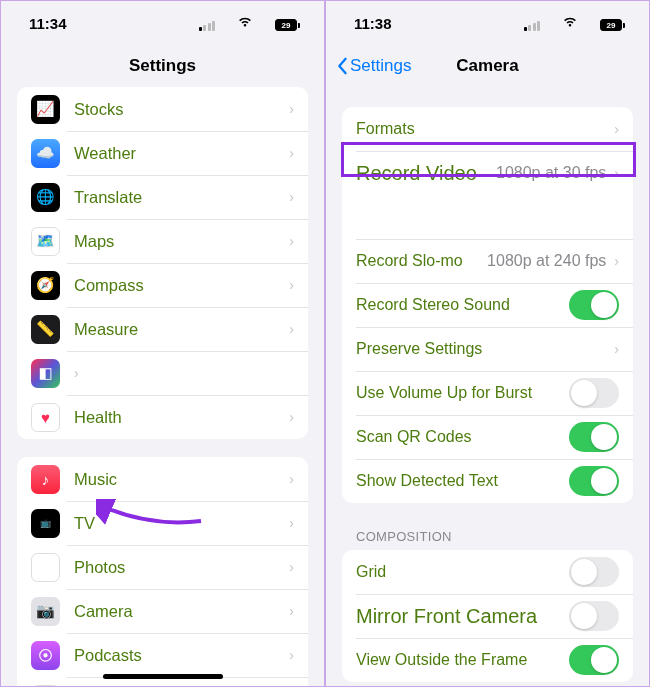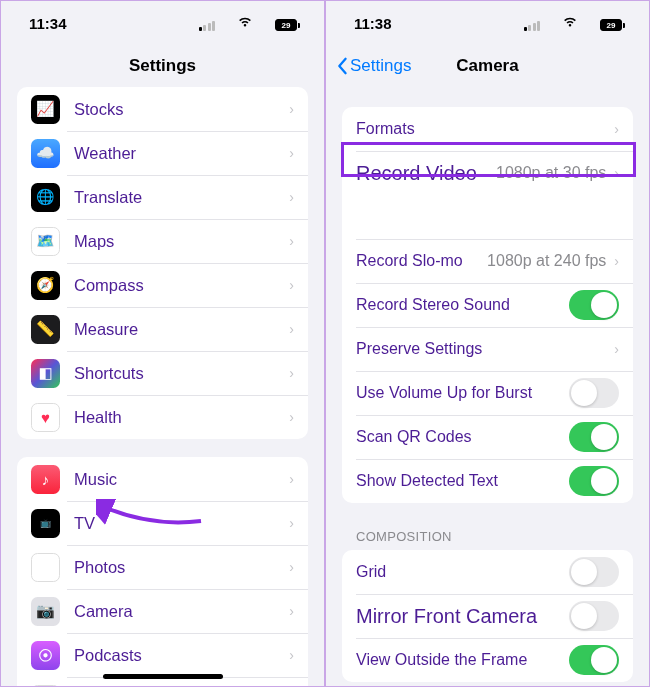--- a/index.html
+++ b/index.html
@@ -93,21 +93,21 @@
   .row.no-icon + .row.no-icon::before { left: 14px; }
   .row.no-icon { padding-left: 14px; }
   
   .app-icon {
     width: 29px; height: 29px; border-radius: 6.5px;
     margin-right: 14px;
     display: flex; align-items: center; justify-content: center;
     font-size: 15px; color: #fff;
     flex-shrink: 0;
   }
-  .row-label { flex: 1; font-size: 16.5px; color: #4c1d95; }
+  .row-label { flex: 1; font-size: 16.5px; color: #4d7c0f; }
   .row-value { font-size: 16px; color: #8a8a8e; margin-right: 8px; }
   .chevron { color: #c5c5c9; font-size: 14px; font-weight: 300; }
   
   .toggle {
     width: 50px; height: 30px; border-radius: 15px;
     background: #e9e9eb; position: relative; flex-shrink: 0;
   }
   .toggle::after {
     content: ""; position: absolute; width: 26px; height: 26px;
     background: #fff; border-radius: 50%; top: 2px; left: 2px;
@@ -194,21 +194,20 @@
           <div class="row-label">Compass</div>
           <div class="chevron">›</div>
         </div>
         <div class="row">
           <div class="app-icon ic-measure">📏</div>
           <div class="row-label">Measure</div>
           <div class="chevron">›</div>
         </div>
         <div class="row">
           <div class="app-icon ic-shortcuts">◧</div>
-          <div class="row-label">Shortcuts</div>
           <div class="chevron">›</div>
         </div>
         <div class="row">
           <div class="app-icon ic-health">♥</div>
           <div class="row-label">Health</div>
           <div class="chevron">›</div>
         </div>
       </div>
     <div class="group" id="lg2">
         <div class="row">

